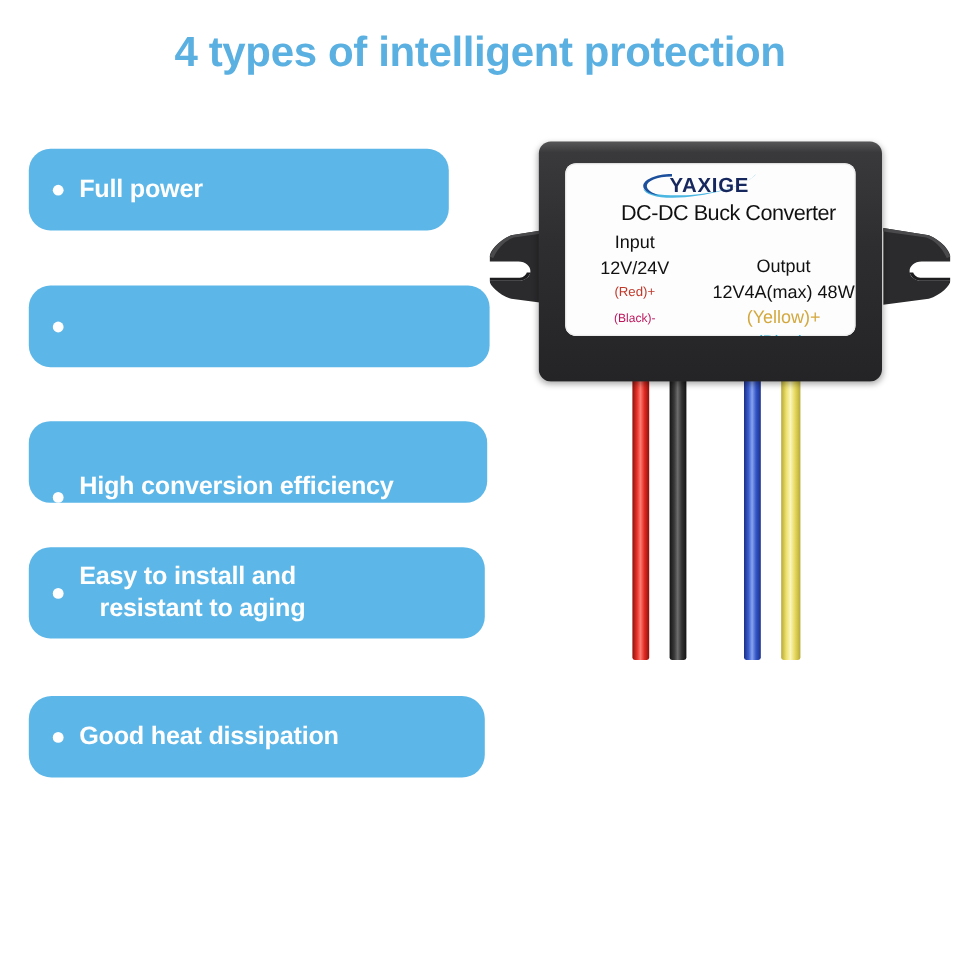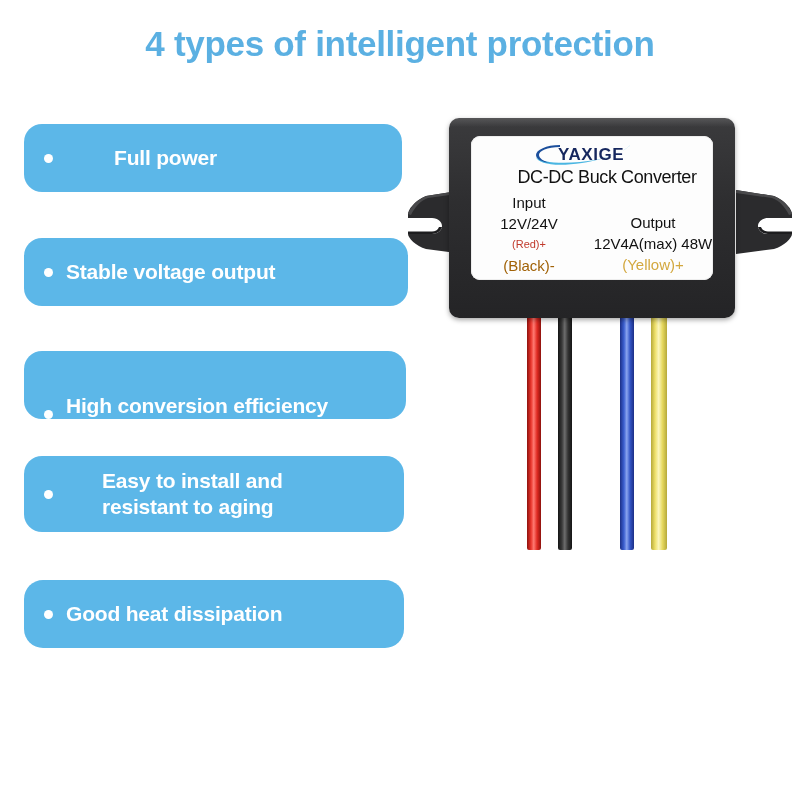--- a/index.html
+++ b/index.html
@@ -39,21 +39,21 @@
     flex:0 0 auto;
     margin-right:13px;
   }
   .pill .ptext{
     color:#ffffff;
     font-weight:bold;
     font-size:21px;
     line-height:26px;
     letter-spacing:-0.2px;
   }
-  .pill .ptext .l2{display:block;}
+  .pill .ptext .l2{display:block;margin-left:17px;}
 
   
   #converter{position:absolute;left:400px;top:100px;width:400px;height:260px;}
 
   
   .tab{position:absolute;top:88px;width:56px;height:68px;}
   .tab.left{left:8px;}
   .tab.right{left:336px;}
 
   
@@ -96,52 +96,51 @@
   }
 
   .specs{
     position:absolute;left:0;top:56px;width:242px;
     display:flex;
   }
   .col{flex:1 1 0;text-align:center;line-height:21px;}
   .col .hd{font-size:15px;color:#111;}
   .col .vl{font-size:15px;color:#111;white-space:nowrap;}
   .col .wred{font-size:11px;color:#c0392b;}
-  .col .wblack{font-size:15px;color:#a16207;}
+  .col .wblack{font-size:10px;color:#be185d;}
   .col .wyellow{font-size:15px;color:#d3a83f;}
   .col .wblue{font-size:15px;color:#2aaed0;}
   .col.in{margin-left:-4px;}
   .col.out{margin-right:-2px;margin-top:20px;}
 
   
   .wire{position:absolute;border-radius:2px;}
 </style>
 </head>
 <body>
 
 <div id="stage">
 
   <div class="title">4 types of intelligent protection</div>
 
-  <div class="pill" style="left:24px;top:124px;width:378px;height:68px;gap:48px;">
+  <div class="pill" style="left:24px;top:124px;width:350px;height:68px;">
     <span class="dot"></span>
     <span class="ptext"><span>Full power</span></span>
   </div>
 
   <div class="pill" style="left:24px;top:238px;width:384px;height:68px;">
     <span class="dot"></span>
-    <span class="ptext"><span>Stable voltage output</span></span>
   </div>
 
   <div class="pill" style="left:24px;top:351px;width:382px;height:68px;align-items:flex-end;">
     <span class="dot"></span>
     <span class="ptext"><span>High conversion efficiency</span></span>
   </div>
 
-  <div class="pill" style="left:24px;top:456px;width:380px;height:76px;gap:36px;">
+  <div class="pill" style="left:24px;top:456px;width:380px;height:76px;">
     <span class="dot"></span>
     <span class="ptext">
       <span>Easy to install and</span>
       <span class="l2">resistant to aging</span>
     </span>
   </div>
 
   <div class="pill" style="left:24px;top:580px;width:380px;height:68px;border-radius:19px;">
     <span class="dot"></span>
     <span class="ptext"><span>Good heat dissipation</span></span>

